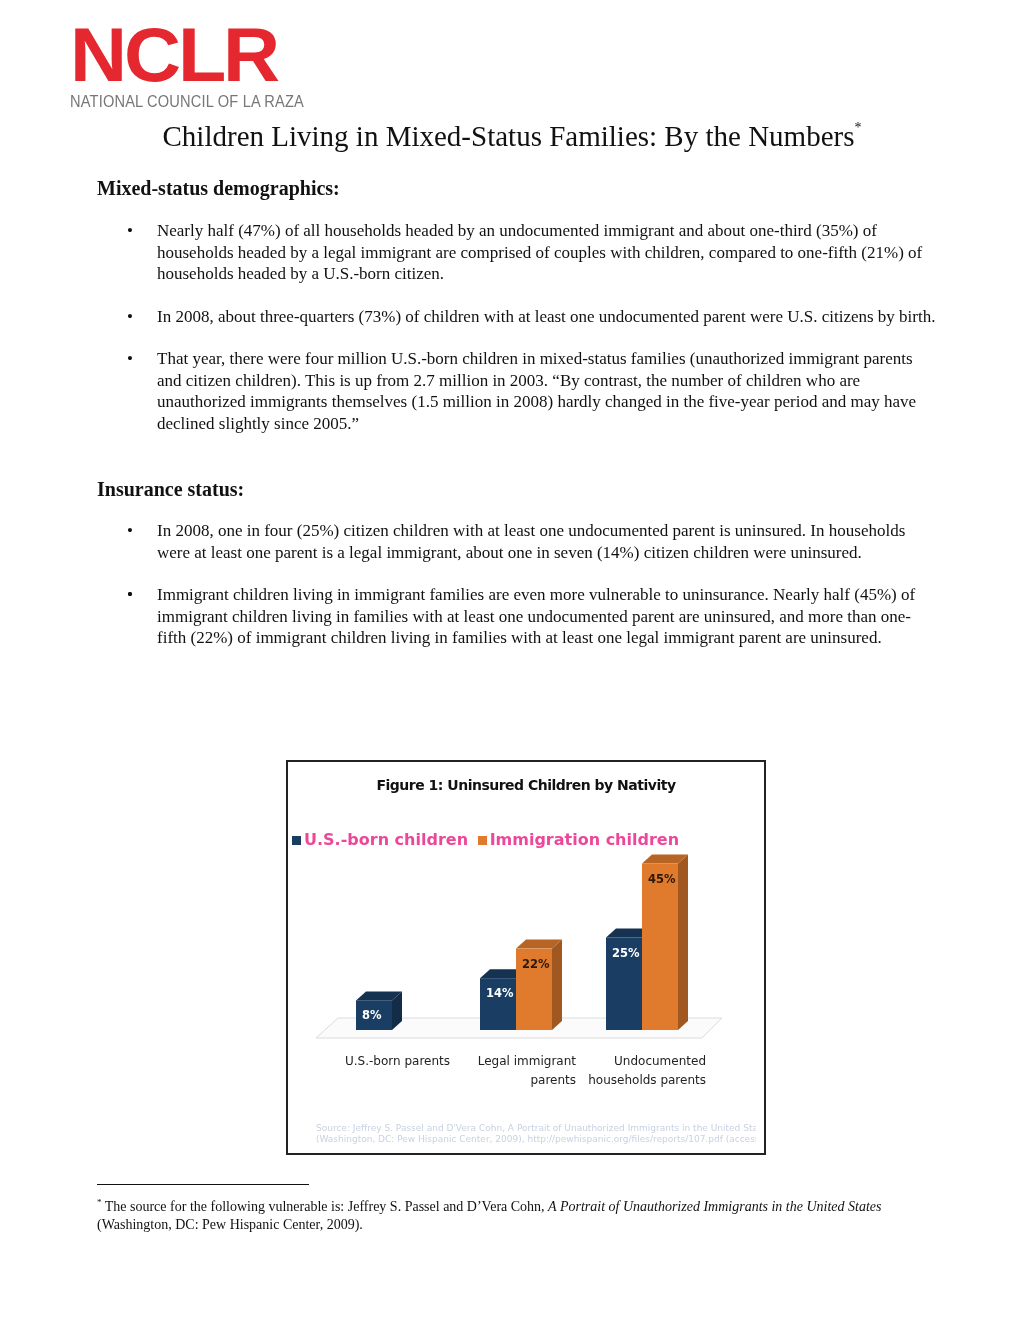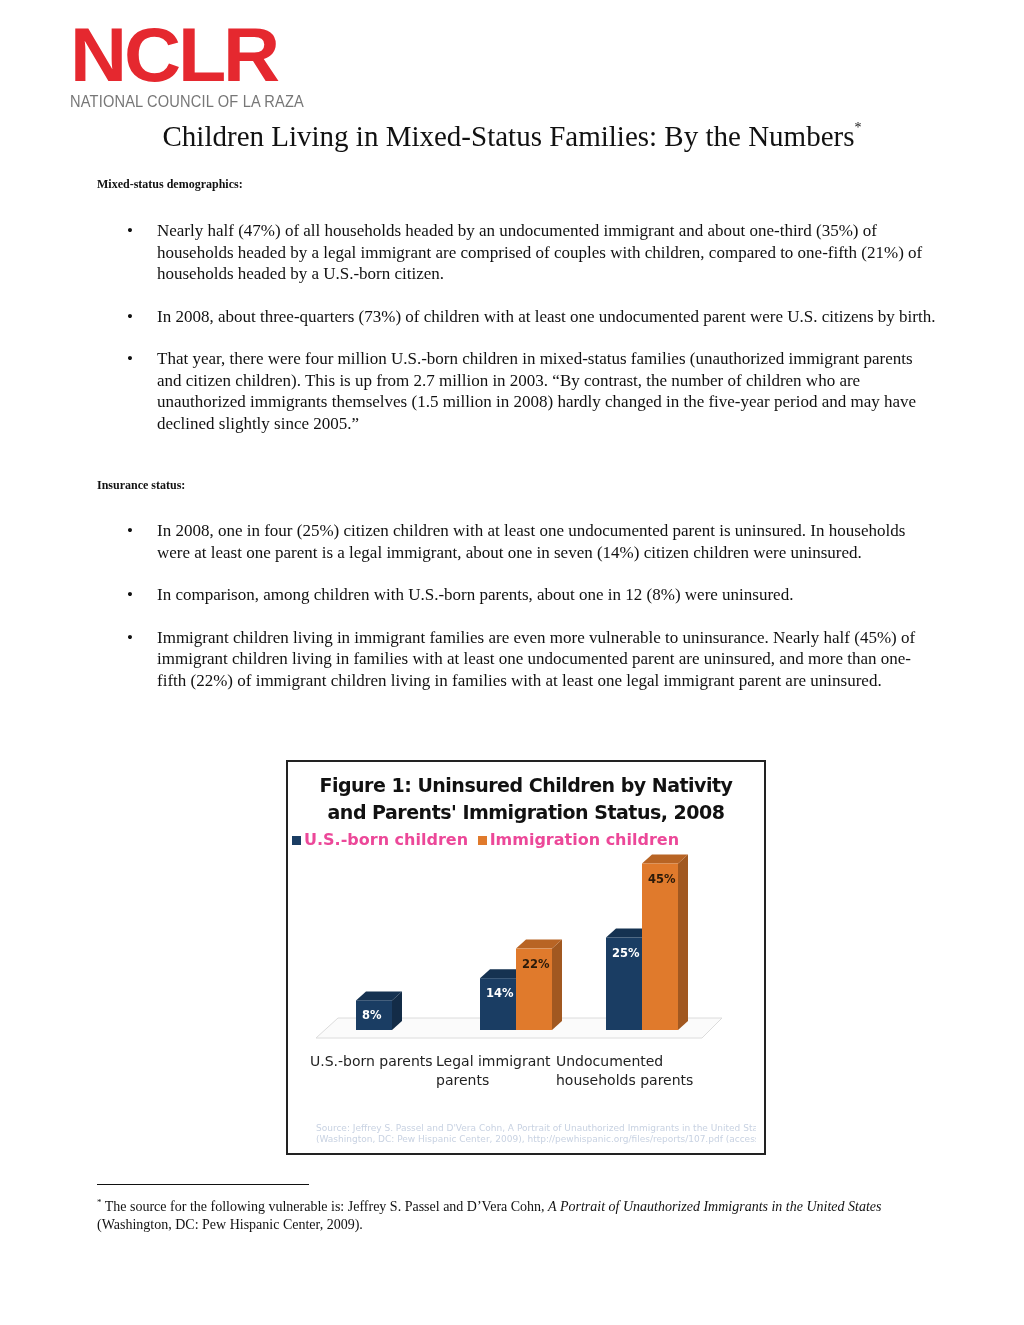--- a/index.html
+++ b/index.html
@@ -2,30 +2,30 @@
 <html><head>
 <meta charset="utf-8">
 <style>
   html, body { margin: 0; padding: 0; background: #ffffff; }
   body { width: 1024px; height: 1325px; position: relative; overflow: hidden; font-family: "Liberation Serif", serif; color: #111; }
   .logo { position: absolute; left: 70px; top: 22px; }
   .logo-mark { font-family: "Liberation Sans", sans-serif; font-weight: 700; font-size: 76px; line-height: 66px; color: #e5282f; letter-spacing: -3px; transform: scaleX(1.04); transform-origin: left; }
   .logo-sub { font-family: "Liberation Sans", sans-serif; font-size: 17px; color: #777; letter-spacing: 0.2px; margin-top: 4px; transform: scaleX(0.86); transform-origin: left; white-space: nowrap; }
   .title { position: absolute; left: 0; width: 1024px; top: 120px; text-align: center; font-weight: 400; font-size: 29px; }
   .title sup { font-size: 14px; vertical-align: 14px; }
-  .section-head { position: absolute; left: 97px; font-weight: 700; font-size: 12px; }
+  .section-head { position: absolute; left: 97px; font-weight: 700; font-size: 20px; }
   ul.bullets { position: absolute; left: 97px; width: 840px; margin: 0; padding: 0; list-style: none; font-size: 17px; line-height: 21.5px; }
   ul.bullets li { position: relative; padding-left: 60px; margin: 0; }
   ul.bullets li .dot { position: absolute; left: 30px; top: 0; }
   .figure { position: absolute; left: 286px; top: 760px; width: 480px; height: 395px; border: 2px solid #222; box-sizing: border-box; background: #fff; font-family: "DejaVu Sans", sans-serif; }
-  .fig-title { position: absolute; left: 0; width: 100%; top: 10px; text-align: center; font-weight: 700; font-size: 19px; line-height: 27px; color: #111; letter-spacing: -0.5px; }
+  .fig-title { position: absolute; left: 0; width: 100%; top: 10px; text-align: center; font-weight: 700; font-size: 14px; line-height: 27px; color: #111; letter-spacing: -0.5px; }
   .legend { position: absolute; left: 0; width: 100%; top: 68px; font-size: 16px; font-weight: 700; color: #ec4899; }
   .legend .sw { display: inline-block; width: 9px; height: 9px; margin: 0 3px 0 4px; vertical-align: 0; }
   .chart-svg { position: absolute; left: 0; top: 0; }
-  .cat-label { position: absolute; text-align: left; font-size: 14px; line-height: 19px; color: #222; }
+  .cat-label { position: absolute; text-align: right; font-size: 12px; line-height: 19px; color: #222; }
   .fig-source { position: absolute; left: 62px; top: 350px; width: 360px; font-size: 10.5px; line-height: 14.5px; color: #222; }
   .fig-ghost { position: absolute; left: 28px; top: 361px; width: 440px; font-size: 9px; line-height: 11px; color: #c8d2e2; white-space: nowrap; overflow: hidden; }
   .fn-rule { position: absolute; left: 97px; top: 1184px; width: 212px; height: 0; border-top: 1.5px solid #111; }
   .footnote { position: absolute; left: 97px; top: 1193px; width: 820px; font-size: 14px; line-height: 18.5px; }
   .footnote sup { font-size: 9px; }
 </style>
 </head>
 <body>
 
 <div class="logo">
@@ -38,28 +38,27 @@
 <div class="section-head" style="top:177px">Mixed-status demographics:</div>
 <ul class="bullets" style="top:220px">
   <li style="margin-bottom:21px"><span class="dot">•</span><span>Nearly half (47%) of all households headed by an undocumented immigrant and about one-third (35%) of households headed by a legal immigrant are comprised of couples with children, compared to one-fifth (21%) of households headed by a U.S.-born citizen.</span></li>
   <li style="margin-bottom:21px"><span class="dot">•</span><span>In 2008, about three-quarters (73%) of children with at least one undocumented parent were U.S. citizens by birth.</span></li>
   <li><span class="dot">•</span><span>That year, there were four million U.S.-born children in mixed-status families (unauthorized immigrant parents and citizen children).  This is up from 2.7 million in 2003.  “By contrast, the number of children who are unauthorized immigrants themselves (1.5 million in 2008) hardly changed in the five-year period and may have declined slightly since 2005.”</span></li>
 </ul>
 
 <div class="section-head" style="top:478px">Insurance status:</div>
 <ul class="bullets" style="top:520px">
   <li style="margin-bottom:21px"><span class="dot">•</span><span> In 2008, one in four (25%) citizen children with at least one undocumented parent is uninsured. In households were at least one parent is a legal immigrant, about one in seven (14%) citizen children were uninsured.</span></li>
-  <li style="margin-bottom:21px"><span class="dot">•</span><span>In comparison, among children with U.S.-born parents, about one in 12 (8%) were uninsured.</span></li>
+  <li style="margin-bottom:21px"><span class="dot">•</span></li>
   <li><span class="dot">•</span><span>Immigrant children living in immigrant families are even more vulnerable to uninsurance.  Nearly half (45%) of immigrant children living in families with at least one undocumented parent are uninsured, and more than one-fifth (22%) of immigrant children living in families with at least one legal immigrant parent are uninsured.</span></li>
 </ul>
 
 <div class="figure">
   <div class="fig-title">
     <div>Figure 1:  Uninsured Children by Nativity</div>
-    <div>and Parents' Immigration Status, 2008</div>
   </div>
   <div class="legend">
     <span class="sw" id="sw0" style="background: rgb(26, 61, 99);"></span><span>U.S.-born children</span>
     <span class="sw" id="sw1" style="background: rgb(224, 122, 44);"></span><span>Immigration children</span>
   </div>
   <svg class="chart-svg" id="chart" width="476" height="391">
       <polygon points="28,276 50,256 434,256 414,276" fill="#fbfbfb" stroke="#dcdcdc" stroke-width="1"></polygon>
       <polygon points="104,238.4 114,229.4 114,259 104,268" fill="rgb(19,44,71)"></polygon>
       <polygon points="68,238.4 78,229.4 114,229.4 104,238.4" fill="rgb(21,50,81)"></polygon>
       <rect x="68" y="238.4" width="36" height="29.6" fill="#1a3d63"></rect>

